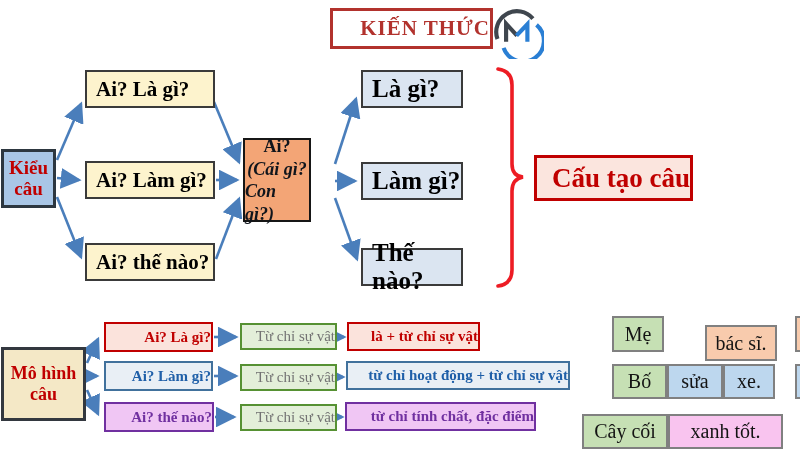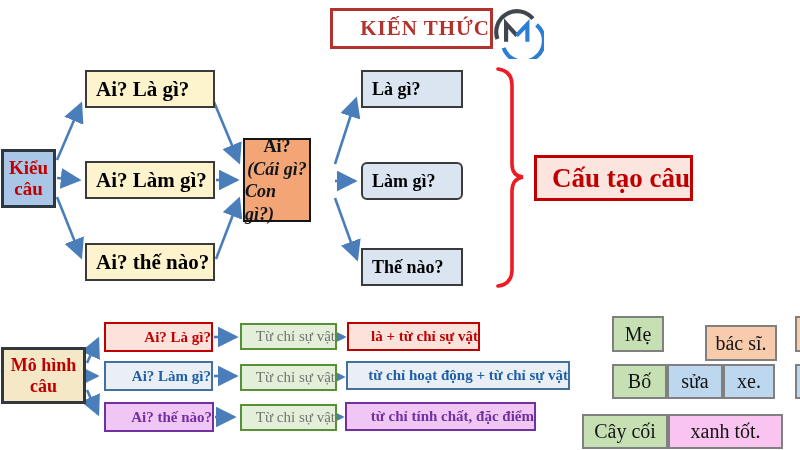--- a/index.html
+++ b/index.html
@@ -15,38 +15,38 @@
             border:3px solid #2d3740;color:var(--accent-red,#d61a1c);font-weight:bold;
             font-size:19px;line-height:1.1;}
   .type-box{left:85px;width:130px;height:38px;background:var(--type-yellow,#fdf3cd);
             border:2px solid #3a3a3a;font-weight:bold;font-size:21px;}
   .type-1{top:70px;} .type-2{top:161px;} .type-3{top:243px;}
   .subject-box{left:243px;top:138px;width:68px;height:84px;background:var(--subject-orange,#f3a576);
             border:2.5px solid #161616;font-weight:bold;font-size:18px;line-height:1.25;
             flex-direction:column;justify-content:center;color:#10151c;}
   .subject-box .ital{font-style:italic;}
   .pred-box{left:361px;width:102px;height:38px;background:var(--pred-blue,#dbe5f1);
-            border:2.5px solid #3a3a3a;font-weight:bold;font-size:18px;}
-  .pred-1{top:70px;} .pred-2{top:162px;border-radius:6px;} .pred-3{top:248px;}
+            border:2.5px solid #3a3a3a;font-weight:bold;font-size:25px;}
+  .pred-1{top:70px;} .pred-2{top:162px;} .pred-3{top:248px;}
   .cautao-box{left:534px;top:155px;width:159px;height:46px;background:var(--result-pink,#fbe5de);
             border:3px solid var(--accent-red,#cc0000);color:var(--accent-red,#cc0000);
             font-weight:bold;font-size:27px;}
 
   
   .badge{left:330px;top:8px;width:163px;height:41px;background:#fff;
          border:3px solid var(--badge-red,#b2322d);color:var(--badge-red,#b2322d);
          font-weight:bold;font-size:21px;letter-spacing:1px;}
   .logo{left:490px;top:4px;height:56px;display:flex;align-items:center;z-index:2;position:absolute;}
   .logo-text{font-family:"Liberation Sans", sans-serif;font-weight:bold;font-size:33px;
              letter-spacing:-0.5px;white-space:nowrap;}
   .logo-dark{color:var(--logo-dark,#3f464e);}
   .logo-blue{color:var(--logo-blue,#2a7fd4);}
 
   
-  .model-box{left:1px;top:347px;width:85px;height:57px;background:var(--model-tan,#f4e8c6);
+  .model-box{left:1px;top:347px;width:85px;height:74px;background:var(--model-tan,#f4e8c6);
              border:3px solid #33383f;color:var(--accent-red,#d61a1c);font-weight:bold;
              font-size:18px;line-height:1.15;}
   .rlabel{left:104px;width:109px;height:30px;font-weight:bold;font-size:15px;}
   .rlabel-1{top:322px;background:var(--label1-bg,#fbe3dc);border:2px solid var(--accent-red,#c00000);color:var(--accent-red,#c00000);}
   .rlabel-2{top:361px;background:var(--label2-bg,#e9eff5);border:2px solid var(--blue-border,#41719c);color:var(--blue-text,#1f5fa8);}
   .rlabel-3{top:402px;width:110px;background:var(--label3-bg,#f0c6f4);border:2px solid var(--purple,#7030a0);color:var(--purple,#7030a0);}
   .gmid{left:240px;width:97px;height:27px;background:var(--green-bg,#e3efd9);
         border:2px solid var(--green-border,#569133);color:#737373;font-size:15px;}
   .gmid-1{top:323px;} .gmid-2{top:364px;} .gmid-3{top:404px;}
   .rres{height:29px;font-weight:bold;font-size:15px;white-space:nowrap;}

